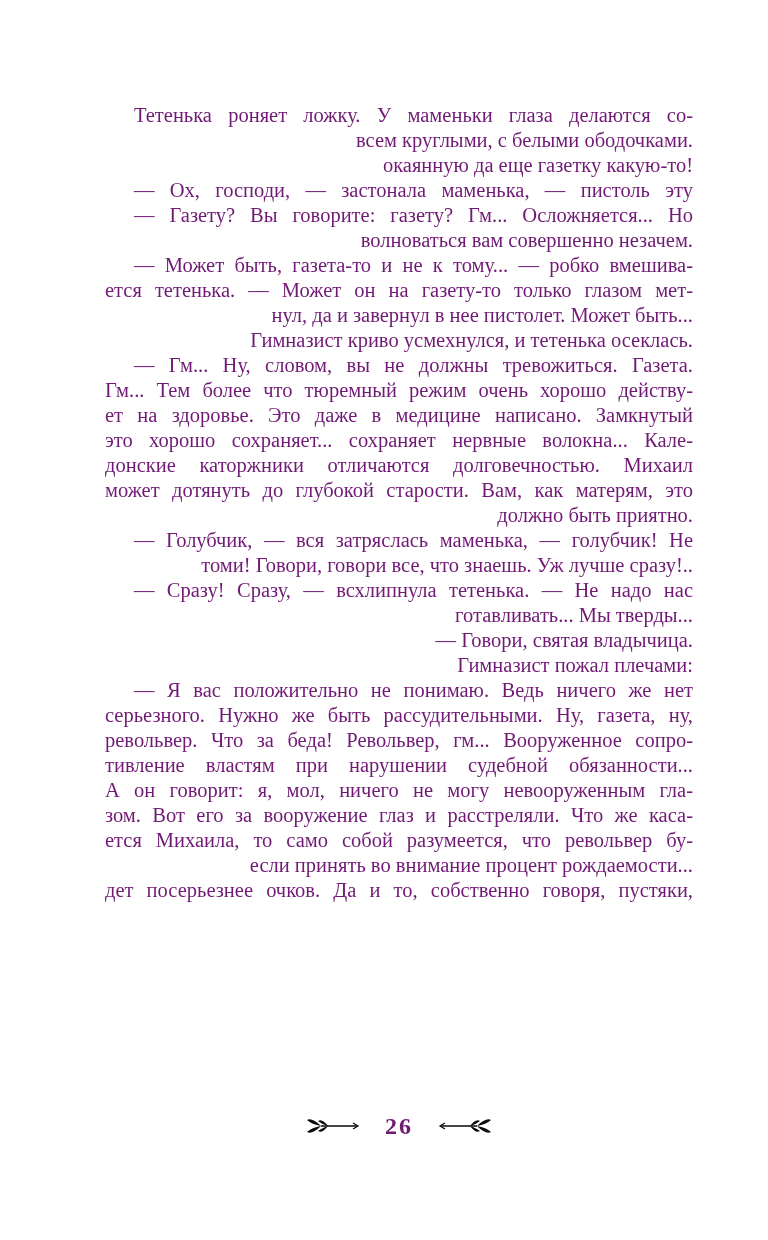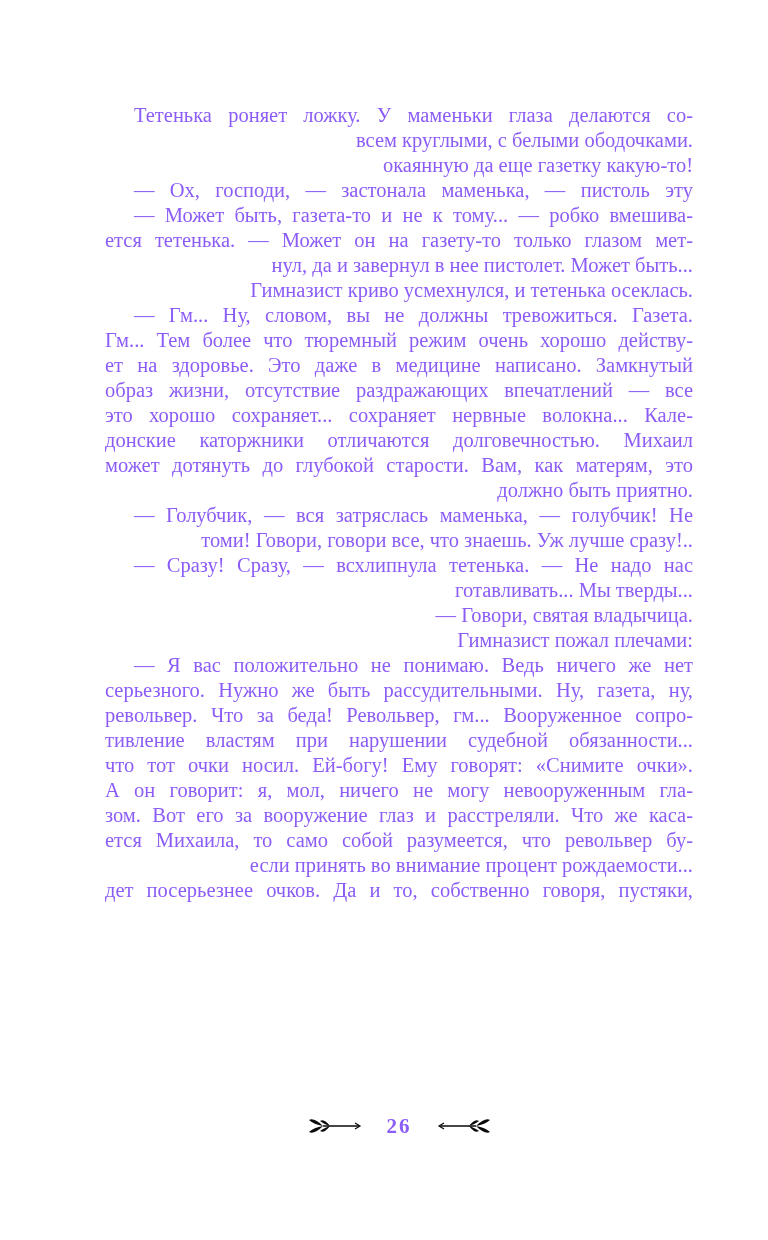--- a/index.html
+++ b/index.html
@@ -7,21 +7,21 @@
     padding: 0;
     background: #ffffff;
   }
   .page {
     position: relative;
     width: 768px;
     height: 1240px;
     background: #ffffff;
     overflow: hidden;
     font-family: "Liberation Serif", "DejaVu Serif", serif;
-    color: #8b5cf6;
+    color: #701a75;
   }
   .text-block {
     position: absolute;
     left: 105px;
     top: 103px;
     width: 588px;
     font-size: 20.5px;
     line-height: 25px;
   }
   .para {
@@ -52,21 +52,21 @@
     left: 105px;
     top: 1110px;
     width: 588px;
     height: 32px;
     display: flex;
     align-items: center;
     justify-content: center;
     gap: 24px;
   }
   .pagenum {
-    font-size: 21px;
+    font-size: 24px;
     font-weight: bold;
     letter-spacing: 2px;
   }
   .orn {
     display: inline-block;
     width: 54px;
     height: 18px;
   }
   .orn svg { display: block; }
 </style>
@@ -78,32 +78,35 @@
   <div class="text-block">
       <div class="para">
         <div class="line first">Тетенька роняет ложку. У маменьки глаза делаются со-</div>
         <div class="line last">всем круглыми, с белыми ободочками.</div>
       </div>
       <div class="para">
         <div class="line last">окаянную да еще газетку какую-то!</div>
         <div class="line first">— Ох, господи, — застонала маменька, — пистоль эту</div>
       </div>
       <div class="para">
+        <div class="line first">— Газету? Вы говорите: газету? Гм... Осложняется... Но</div>
+        <div class="line last">волноваться вам совершенно незачем.</div>
+      </div>
+      <div class="para">
         <div class="line first">— Может быть, газета-то и не к тому... — робко вмешива-</div>
         <div class="line">ется тетенька. — Может он на газету-то только глазом мет-</div>
         <div class="line last">нул, да и завернул в нее пистолет. Может быть...</div>
       </div>
       <div class="para">
         <div class="line first last">Гимназист криво усмехнулся, и тетенька осеклась.</div>
       </div>
       <div class="para">
         <div class="line first">— Гм... Ну, словом, вы не должны тревожиться. Газета.</div>
         <div class="line">Гм... Тем более что тюремный режим очень хорошо действу-</div>
         <div class="line">ет на здоровье. Это даже в медицине написано. Замкнутый</div>
-        <div class="line">образ жизни, отсутствие раздражающих впечатлений — все</div>
         <div class="line">это хорошо сохраняет... сохраняет нервные волокна... Кале-</div>
         <div class="line">донские каторжники отличаются долговечностью. Михаил</div>
         <div class="line">может дотянуть до глубокой старости. Вам, как матерям, это</div>
         <div class="line last">должно быть приятно.</div>
       </div>
       <div class="para">
         <div class="line first">— Голубчик, — вся затряслась маменька, — голубчик! Не</div>
         <div class="line last">томи! Говори, говори все, что знаешь. Уж лучше сразу!..</div>
       </div>
       <div class="para">
@@ -114,21 +117,20 @@
         <div class="line first last">— Говори, святая владычица.</div>
       </div>
       <div class="para">
         <div class="line first last">Гимназист пожал плечами:</div>
       </div>
       <div class="para">
         <div class="line first">— Я вас положительно не понимаю. Ведь ничего же нет</div>
         <div class="line">серьезного. Нужно же быть рассудительными. Ну, газета, ну,</div>
         <div class="line">револьвер. Что за беда! Револьвер, гм... Вооруженное сопро-</div>
         <div class="line">тивление властям при нарушении судебной обязанности...</div>
-        <div class="line">что тот очки носил. Ей-богу! Ему говорят: «Снимите очки».</div>
         <div class="line">А он говорит: я, мол, ничего не могу невооруженным гла-</div>
         <div class="line">зом. Вот его за вооружение глаз и расстреляли. Что же каса-</div>
         <div class="line">ется Михаила, то само собой разумеется, что револьвер бу-</div>
         <div class="line last">если принять во внимание процент рождаемости...</div>
         <div class="line">дет посерьезнее очков. Да и то, собственно говоря, пустяки,</div>
       </div>
     </div>
 
   <div class="footer">
     <span class="orn">

